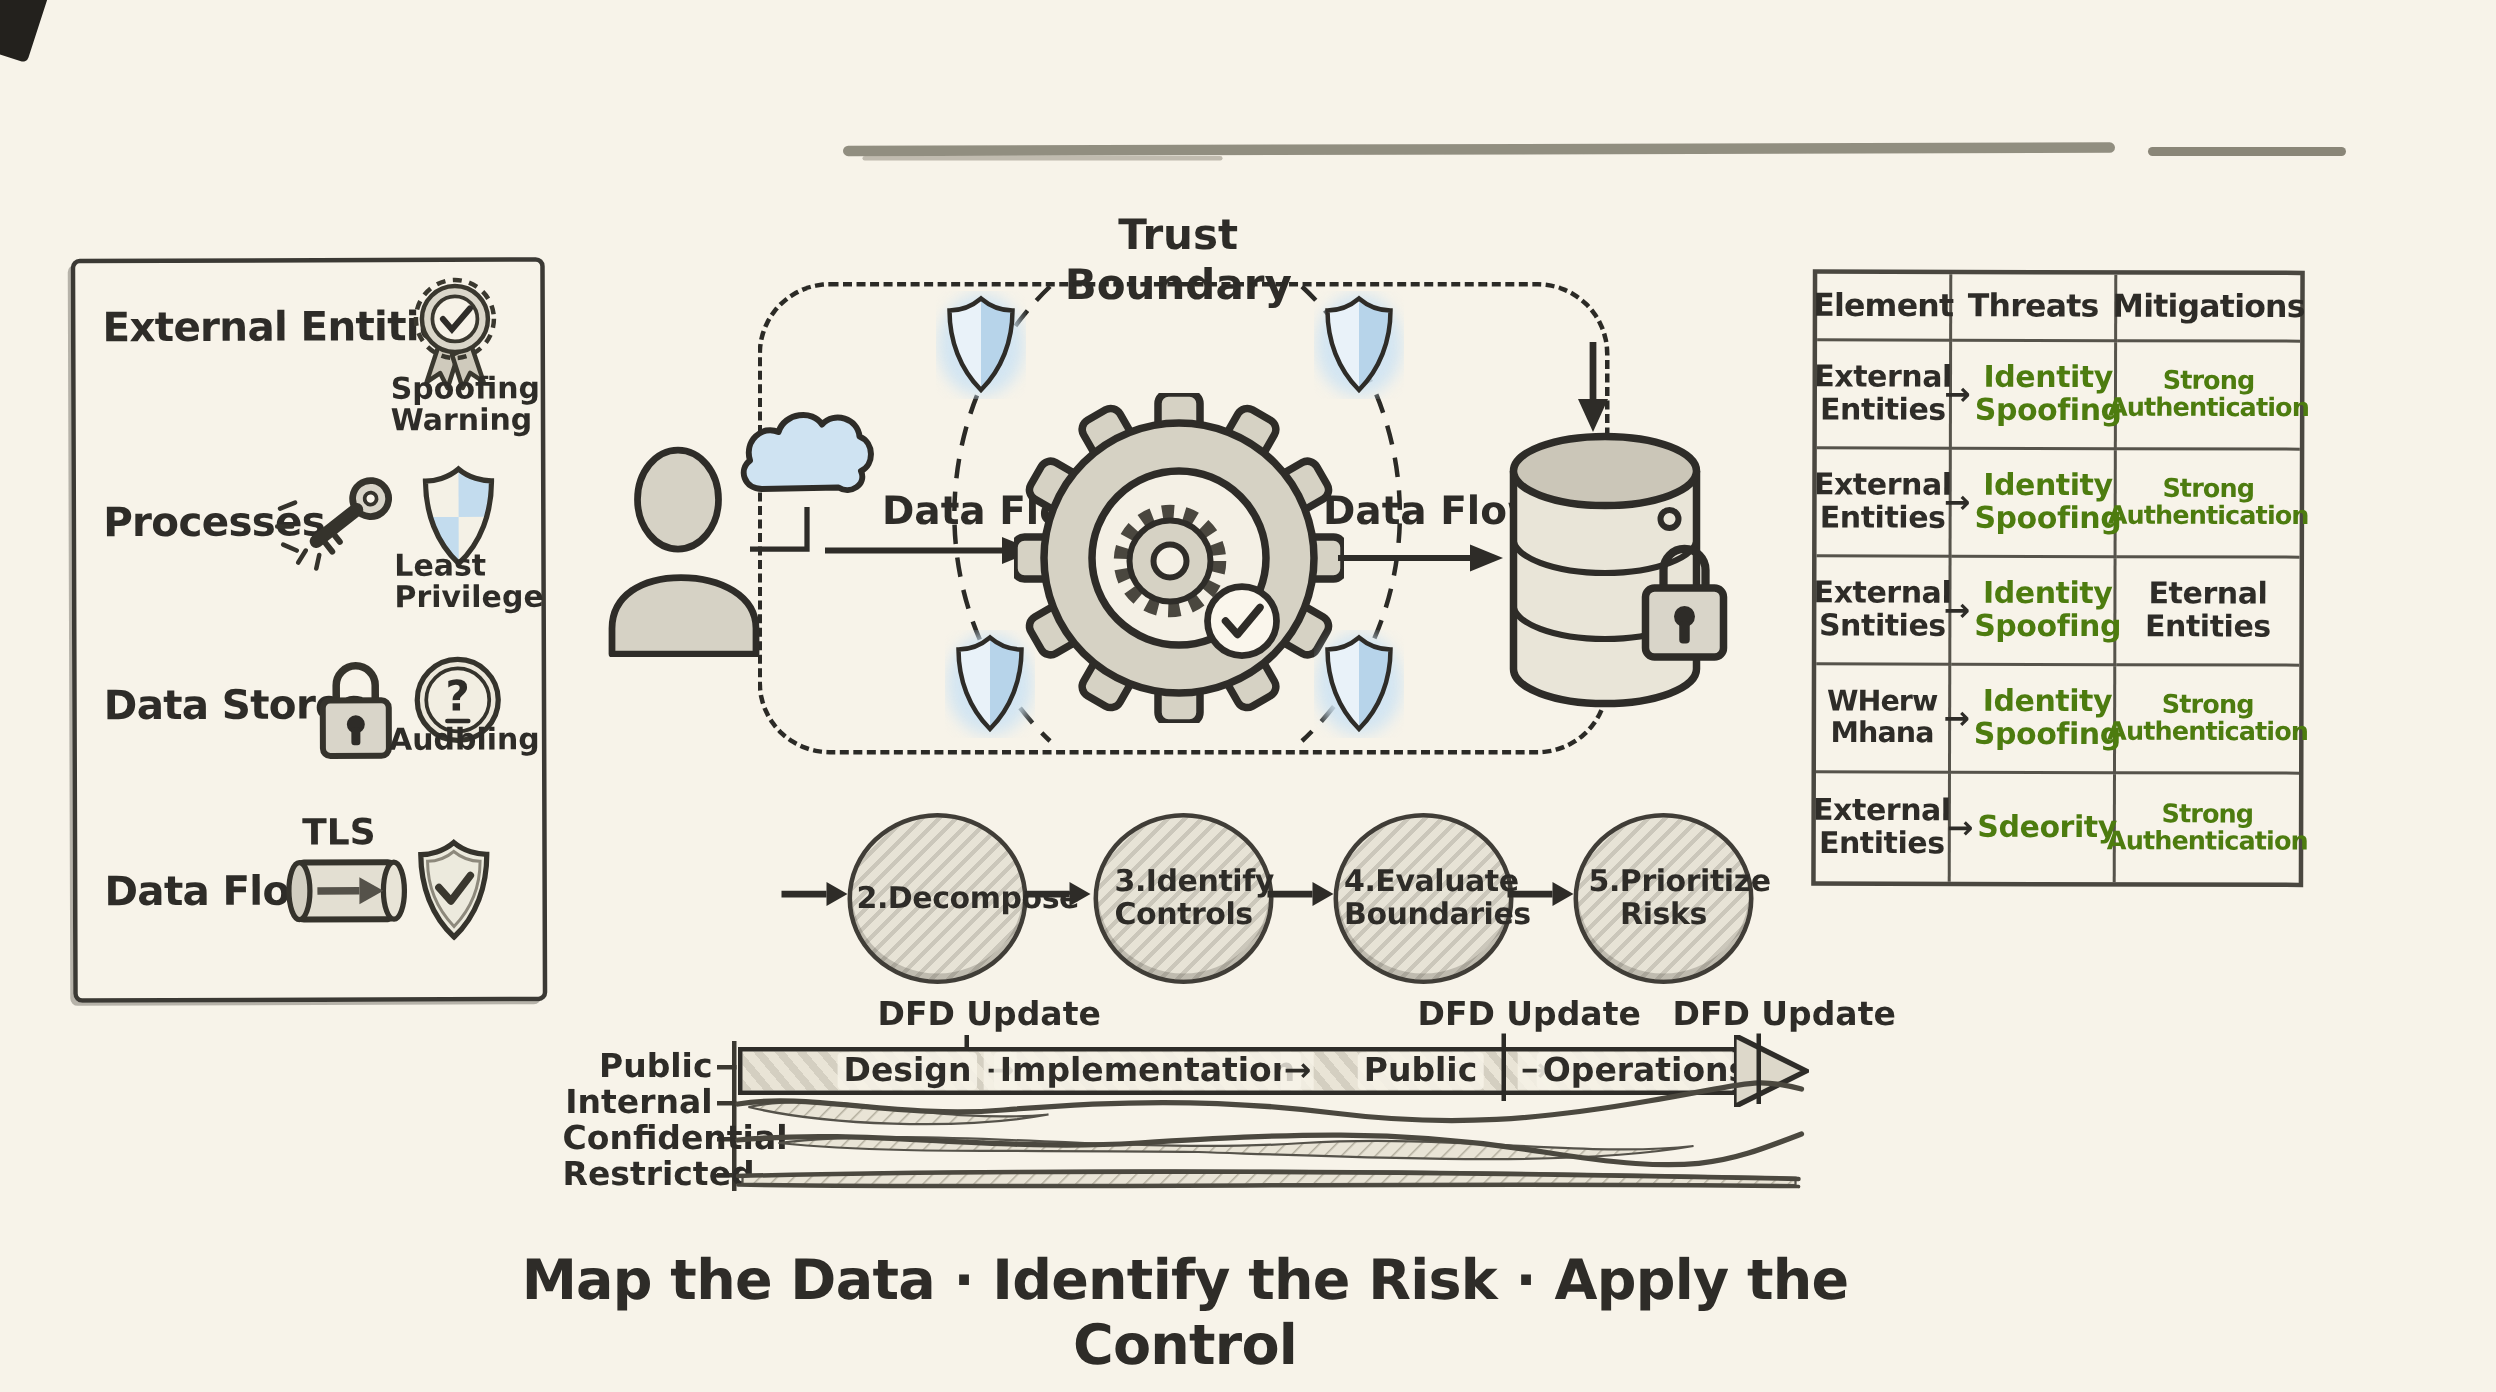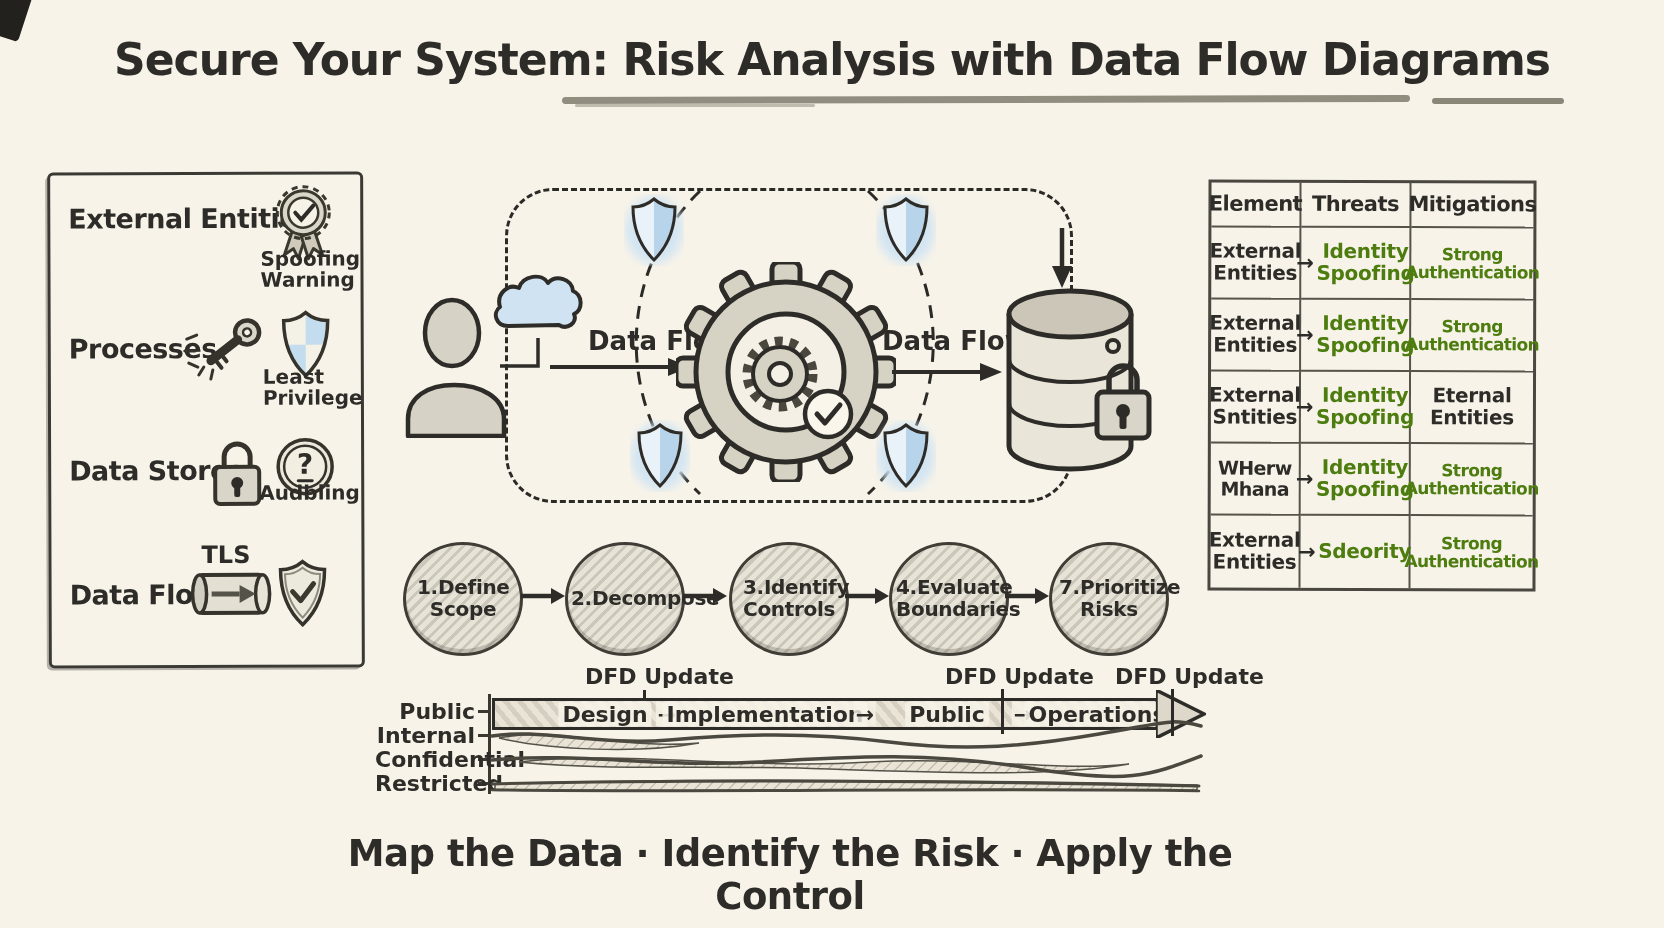--- a/index.html
+++ b/index.html
@@ -94,21 +94,20 @@
   .tmit{font-size:17px;font-weight:600;letter-spacing:-.6px;}
 
   svg{display:block;}
   text{font-family:"DejaVu Sans","Liberation Sans",sans-serif;}
 </style>
 </head>
 <body>
 
 <div class="canvas">
 
-  <div class="abs title">Secure Your System: Risk Analysis with Data Flow Diagrams</div>
   <div class="abs underline-a"></div>
   <div class="abs underline-b"></div>
   <div class="abs underline-c"></div>
   <div class="abs corner-smudge"></div>
 
   <div class="abs legend">
 
     <div class="abs legend-label" style="left:18px;top:28px;">External Entities</div>
     <span class="abs" style="left:222px;top:8px;">
       <svg width="62" height="80" viewBox="0 0 62 80">
@@ -183,20 +182,21 @@
     </span>
     <span class="abs" style="left:222px;top:384px;">
       <svg width="58" height="70" viewBox="0 0 58 70">
         <path d="M29,3 C36,9 45,11 51,11 C51,32 44,52 29,66 C14,52 7,32 7,11 C13,11 22,9 29,3 Z" fill="#eceadd" stroke="#35332c" stroke-width="3.5"></path>
         <path d="M29,9 C35,14 42,15.5 46.5,15.5 C46.5,32 40.5,47 29,59 C17.5,47 11.5,32 11.5,15.5 C16,15.5 23,14 29,9 Z" fill="none" stroke="#8d897c" stroke-width="2"></path>
         <path d="M19,33 l8,9 l13,-17" fill="none" stroke="#3a382f" stroke-width="5" stroke-linecap="round" stroke-linejoin="round"></path>
       </svg>
     </span>
   </div>
 
+  <div class="abs tb-label">Trust Boundary</div>
   <div class="abs boundary"></div>
 
   <span class="abs" style="left:505px;top:188px;">
     <svg width="563" height="310" viewBox="0 0 563 310">
       <path d="M195,3 C110,85 110,225 195,306" fill="none" stroke="#2b2a26" stroke-width="3" stroke-dasharray="13 9"></path>
       <path d="M363,3 C450,85 450,225 363,306" fill="none" stroke="#2b2a26" stroke-width="3" stroke-dasharray="13 9"></path>
     </svg>
   </span>
 
   <span class="abs" style="left:402px;top:293px;">
@@ -338,34 +338,31 @@
           </clipPath>
         </defs>
       <path d="M30,5 C37,11 45,13 51,13 C51,33 44,52 30,66 C16,52 9,33 9,13 C15,13 23,11 30,5 Z" fill="#e9f2f9"></path>
       <g clip-path="url(#sb4)">
           <rect x="30" y="0" width="30" height="72" fill="#b7d4ea"></rect>
         </g>
       <path d="M30,5 C37,11 45,13 51,13 C51,33 44,52 30,66 C16,52 9,33 9,13 C15,13 23,11 30,5 Z" fill="none" stroke="#2e2c28" stroke-width="3"></path>
     </svg>
   </span>
 
-  <div class="abs step" style="left:403px;top:542px;">
-    <span style="width:92px;">1.Define Scope</span>
-    </div>
   <div class="abs step" style="left:565px;top:542px;">
     <span style="width:108px;">2.Decompose</span>
     </div>
   <div class="abs step" style="left:729px;top:542px;">
     <span style="width:92px;">3.Identify Controls</span>
     </div>
   <div class="abs step" style="left:889px;top:542px;">
     <span style="width:106px;">4.Evaluate Boundaries</span>
     </div>
   <div class="abs step" style="left:1049px;top:542px;">
-    <span style="width:100px;">7.Prioritize Risks</span>
+    <span style="width:100px;">5.Prioritize Risks</span>
     </div>
 
   <span class="abs" style="left:519px;top:586px;">
     <svg width="48" height="20" viewBox="0 0 48 20">
         <path d="M2,10 H32" stroke="#2e2c28" stroke-width="4.5"></path>
         <polygon points="32,2 46,10 32,18" fill="#2e2c28"></polygon>
       </svg>
     </span>
   <span class="abs" style="left:681px;top:586px;">
     <svg width="48" height="20" viewBox="0 0 48 20">

